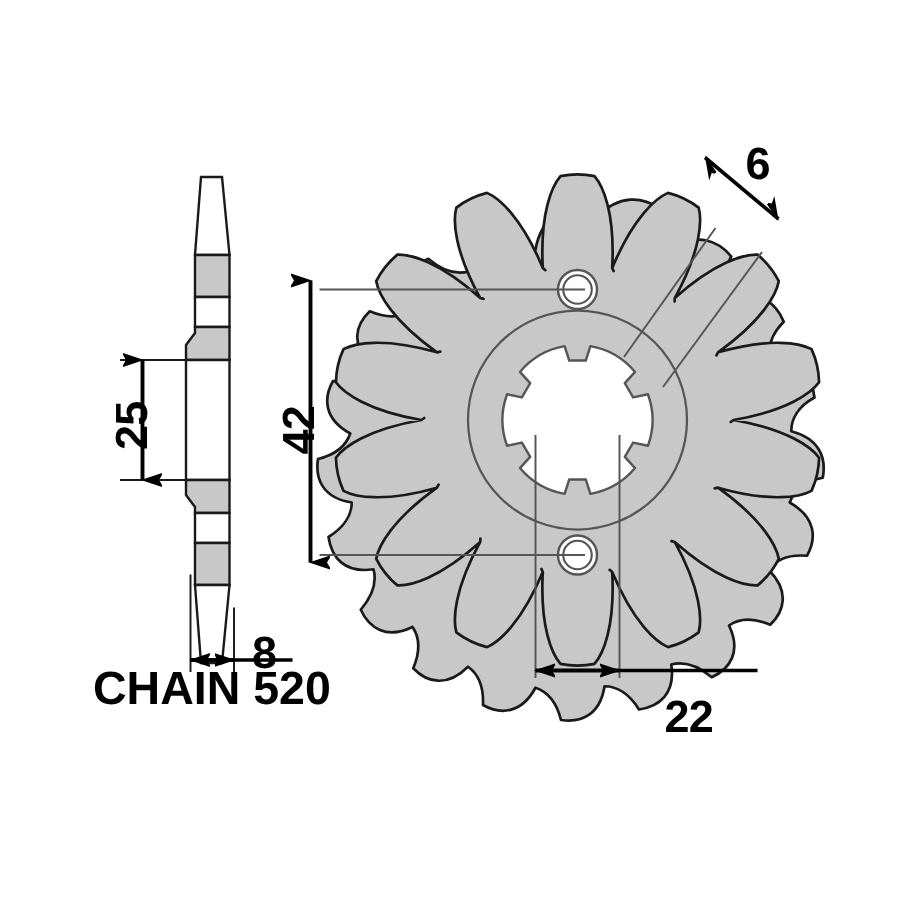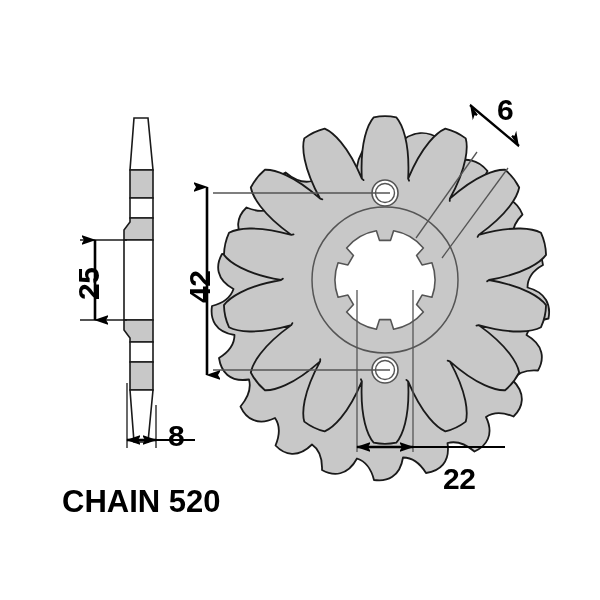--- a/index.html
+++ b/index.html
@@ -188,16 +188,16 @@
   <div class="lbl lbl-dim rot" style="left:72px; top:300px;">25</div>
 
   <div class="lbl lbl-dim rot" style="left:183px; top:303px;">42</div>
 
   <div class="lbl lbl-dim" style="left:168px; top:419px;">8</div>
 
   <div class="lbl lbl-dim" style="left:497px; top:93px;">6</div>
 
   <div class="lbl lbl-dim" style="left:443px; top:419px;margin-top:43px;">22</div>
 
-  <div class="lbl lbl-title" style="left:62px; top:484px;text-align:center;">CHAIN 520</div>
+  <div class="lbl lbl-title" style="left:62px; top:441px;text-align:center;">CHAIN 520</div>
 
 
 </div>
 
 </body></html>

